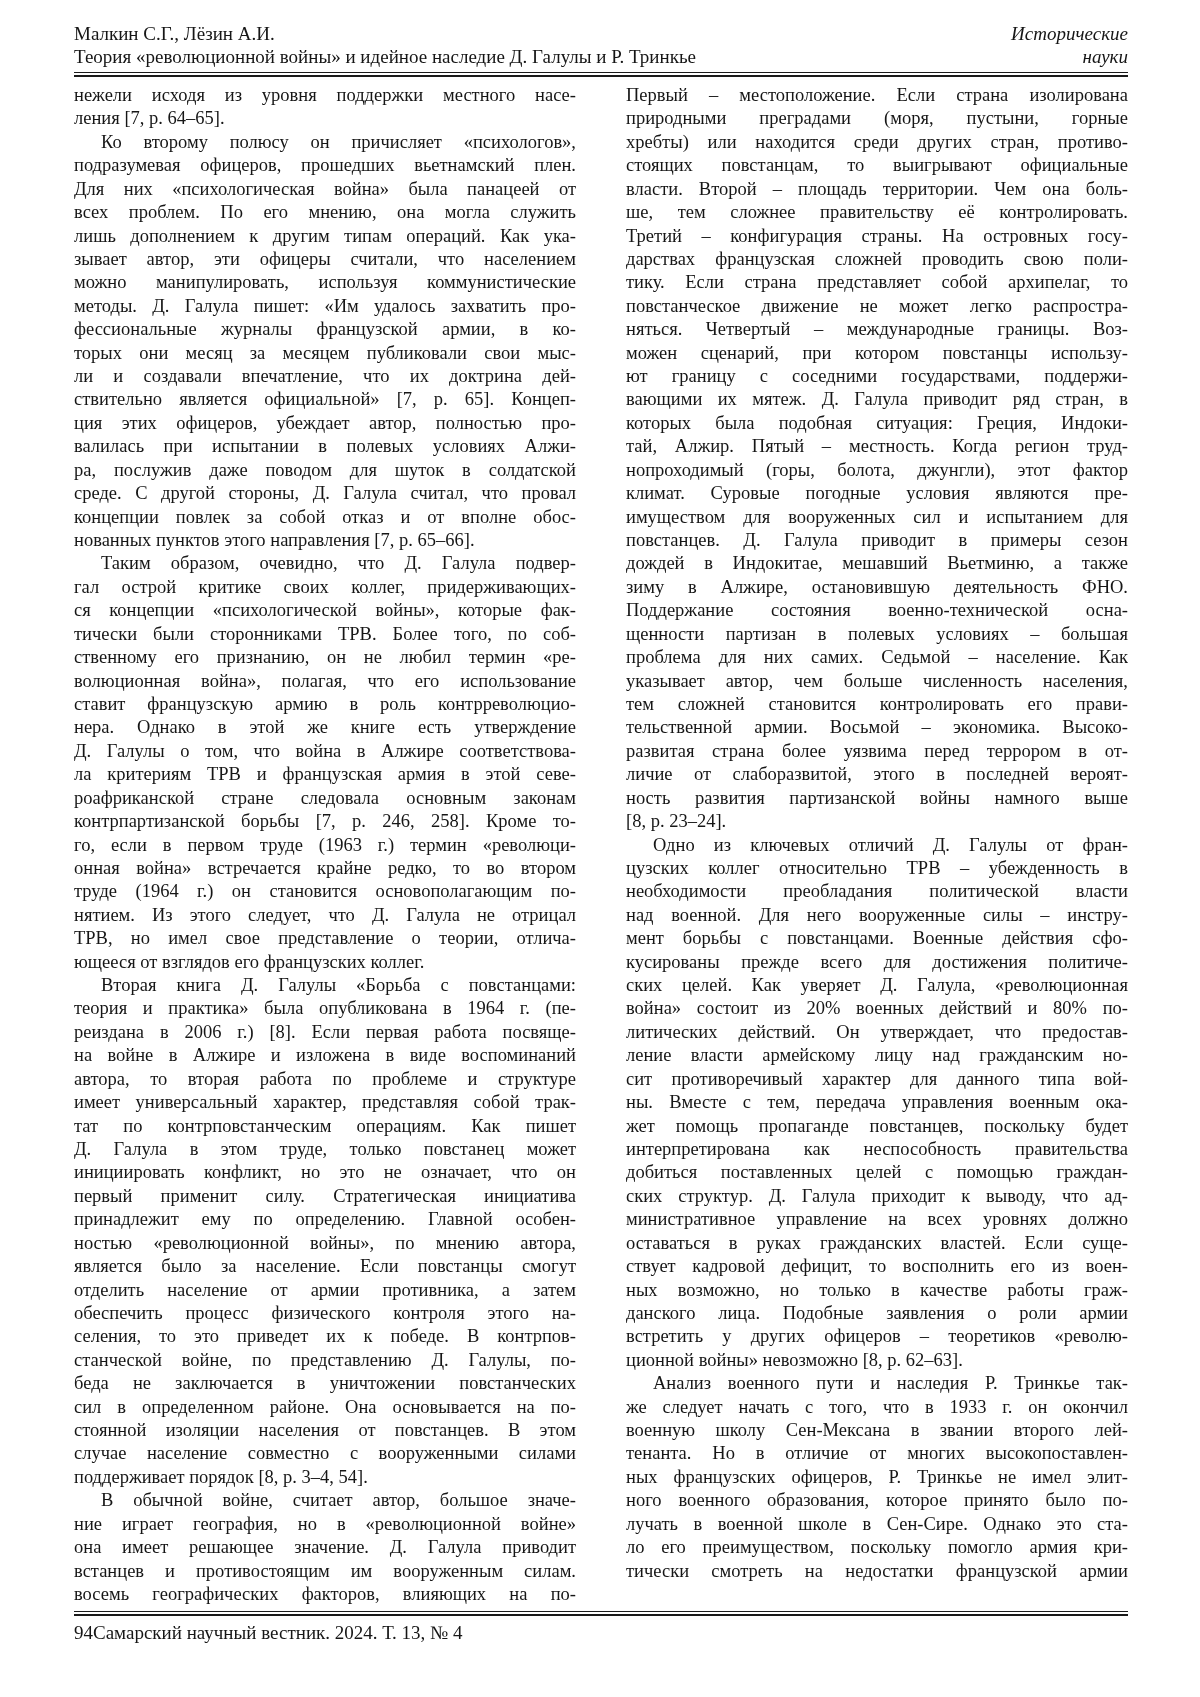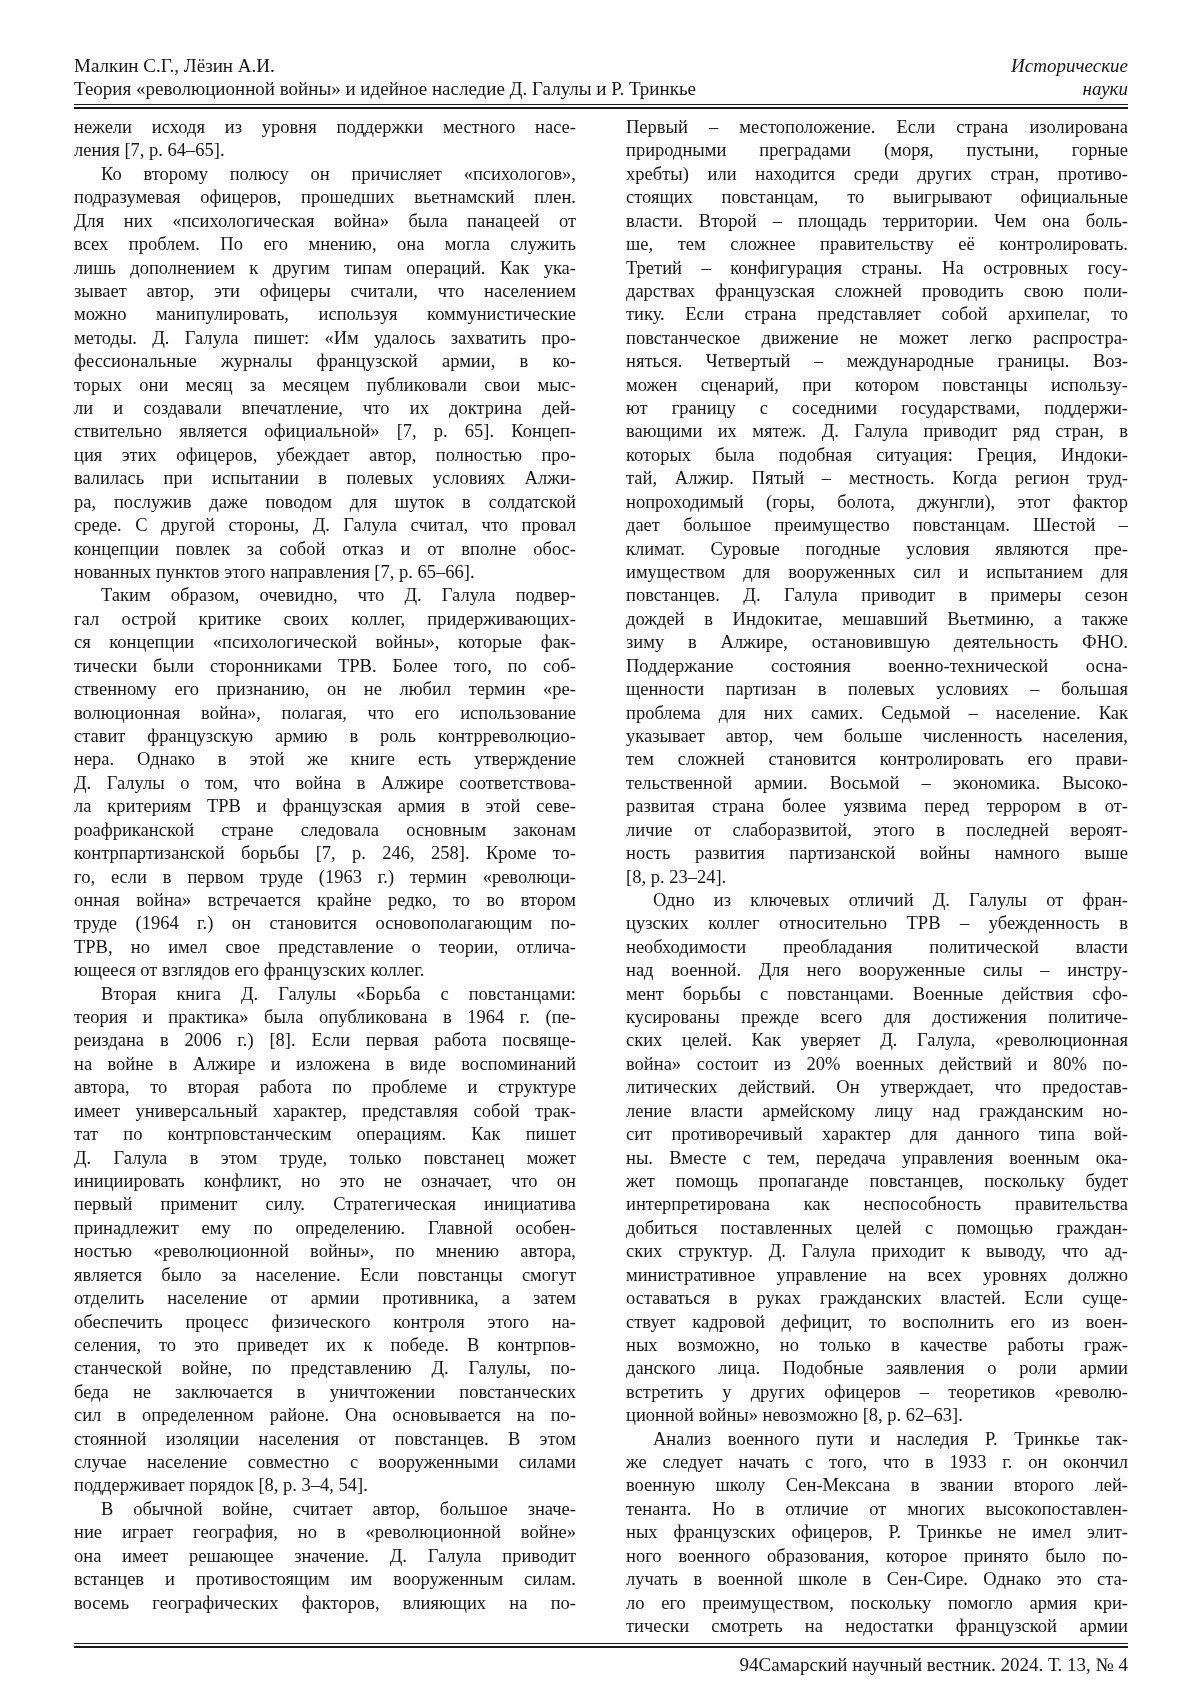--- a/index.html
+++ b/index.html
@@ -3,21 +3,21 @@
 <meta charset="utf-8">
 <style>
   html, body { margin: 0; padding: 0; }
   body {
     width: 1200px; height: 1697px;
     background: #ffffff;
     color: #161616;
     font-family: "Liberation Serif", "DejaVu Serif", serif;
     overflow: hidden;
   }
-  .page { box-sizing: border-box; width: 1200px; height: 1697px; padding: 55px 72px 0 74px; }
+  .page { box-sizing: border-box; width: 1200px; height: 1697px; padding: 23px 72px 0 74px; }
 
   
   .hrow { display: flex; justify-content: space-between; font-size: 19px; line-height: 22.5px; }
   .hl { text-align: left; }
   .hr { text-align: center; font-style: italic; }
   .rule { height: 2px; border-top: 1px solid #1a1a1a; border-bottom: 2px solid #1a1a1a; margin-top: 4px; }
 
   
   .cols { display: flex; gap: 50px; margin-top: 7px; }
   .col { width: 502px; }
@@ -28,21 +28,21 @@
     text-align: justify;
     text-align-last: justify;
     overflow: hidden;
     white-space: normal;
   }
   .line.ind  { padding-left: 27px; }
   .line.endp { text-align-last: left; }
 
   
   .frule { height: 2px; border-top: 1px solid #1a1a1a; border-bottom: 2px solid #1a1a1a; margin-top: 5px; }
-  .frow { display: flex; justify-content: flex-end; font-size: 19px; line-height: 23px; padding-top: 5px; }
+  .frow { display: flex; justify-content: flex-start; font-size: 19px; line-height: 23px; padding-top: 5px; }
 </style>
 </head>
 <body>
 
 <div class="page">
 
   <div class="hrow">
     <span class="hl">Малкин С.Г., Лёзин А.И.</span>
     <span class="hr">Исторические</span>
   </div>
@@ -87,20 +87,21 @@
           <div class="line">волюционная война», полагая, что его использование</div>
           <div class="line">ставит французскую армию в роль контрреволюцио-</div>
           <div class="line">нера. Однако в этой же книге есть утверждение</div>
           <div class="line">Д. Галулы о том, что война в Алжире соответствова-</div>
           <div class="line">ла критериям ТРВ и французская армия в этой севе-</div>
           <div class="line">роафриканской стране следовала основным законам</div>
           <div class="line">контрпартизанской борьбы [7, p. 246, 258]. Кроме то-</div>
           <div class="line">го, если в первом труде (1963 г.) термин «революци-</div>
           <div class="line">онная война» встречается крайне редко, то во втором</div>
           <div class="line">труде (1964 г.) он становится основополагающим по-</div>
+          <div class="line">нятием. Из этого следует, что Д. Галула не отрицал</div>
           <div class="line">ТРВ, но имел свое представление о теории, отлича-</div>
           <div class="line endp">ющееся от взглядов его французских коллег.</div>
         </div>
         <div class="para">
           <div class="line ind">Вторая книга Д. Галулы «Борьба с повстанцами:</div>
           <div class="line">теория и практика» была опубликована в 1964 г. (пе-</div>
           <div class="line">реиздана в 2006 г.) [8]. Если первая работа посвяще-</div>
           <div class="line">на войне в Алжире и изложена в виде воспоминаний</div>
           <div class="line">автора, то вторая работа по проблеме и структуре</div>
           <div class="line">имеет универсальный характер, представляя собой трак-</div>
@@ -141,21 +142,20 @@
           <div class="line">дарствах французская сложней проводить свою поли-</div>
           <div class="line">тику. Если страна представляет собой архипелаг, то</div>
           <div class="line">повстанческое движение не может легко распростра-</div>
           <div class="line">няться. Четвертый – международные границы. Воз-</div>
           <div class="line">можен сценарий, при котором повстанцы использу-</div>
           <div class="line">ют границу с соседними государствами, поддержи-</div>
           <div class="line">вающими их мятеж. Д. Галула приводит ряд стран, в</div>
           <div class="line">которых была подобная ситуация: Греция, Индоки-</div>
           <div class="line">тай, Алжир. Пятый – местность. Когда регион труд-</div>
           <div class="line">нопроходимый (горы, болота, джунгли), этот фактор</div>
-          <div class="line">дает большое преимущество повстанцам. Шестой –</div>
           <div class="line">климат. Суровые погодные условия являются пре-</div>
           <div class="line">имуществом для вооруженных сил и испытанием для</div>
           <div class="line">повстанцев. Д. Галула приводит в примеры сезон</div>
           <div class="line">дождей в Индокитае, мешавший Вьетминю, а также</div>
           <div class="line">зиму в Алжире, остановившую деятельность ФНО.</div>
           <div class="line">Поддержание состояния военно-технической осна-</div>
           <div class="line">щенности партизан в полевых условиях – большая</div>
           <div class="line">проблема для них самих. Седьмой – население. Как</div>
           <div class="line">указывает автор, чем больше численность населения,</div>
           <div class="line">тем сложней становится контролировать его прави-</div>

